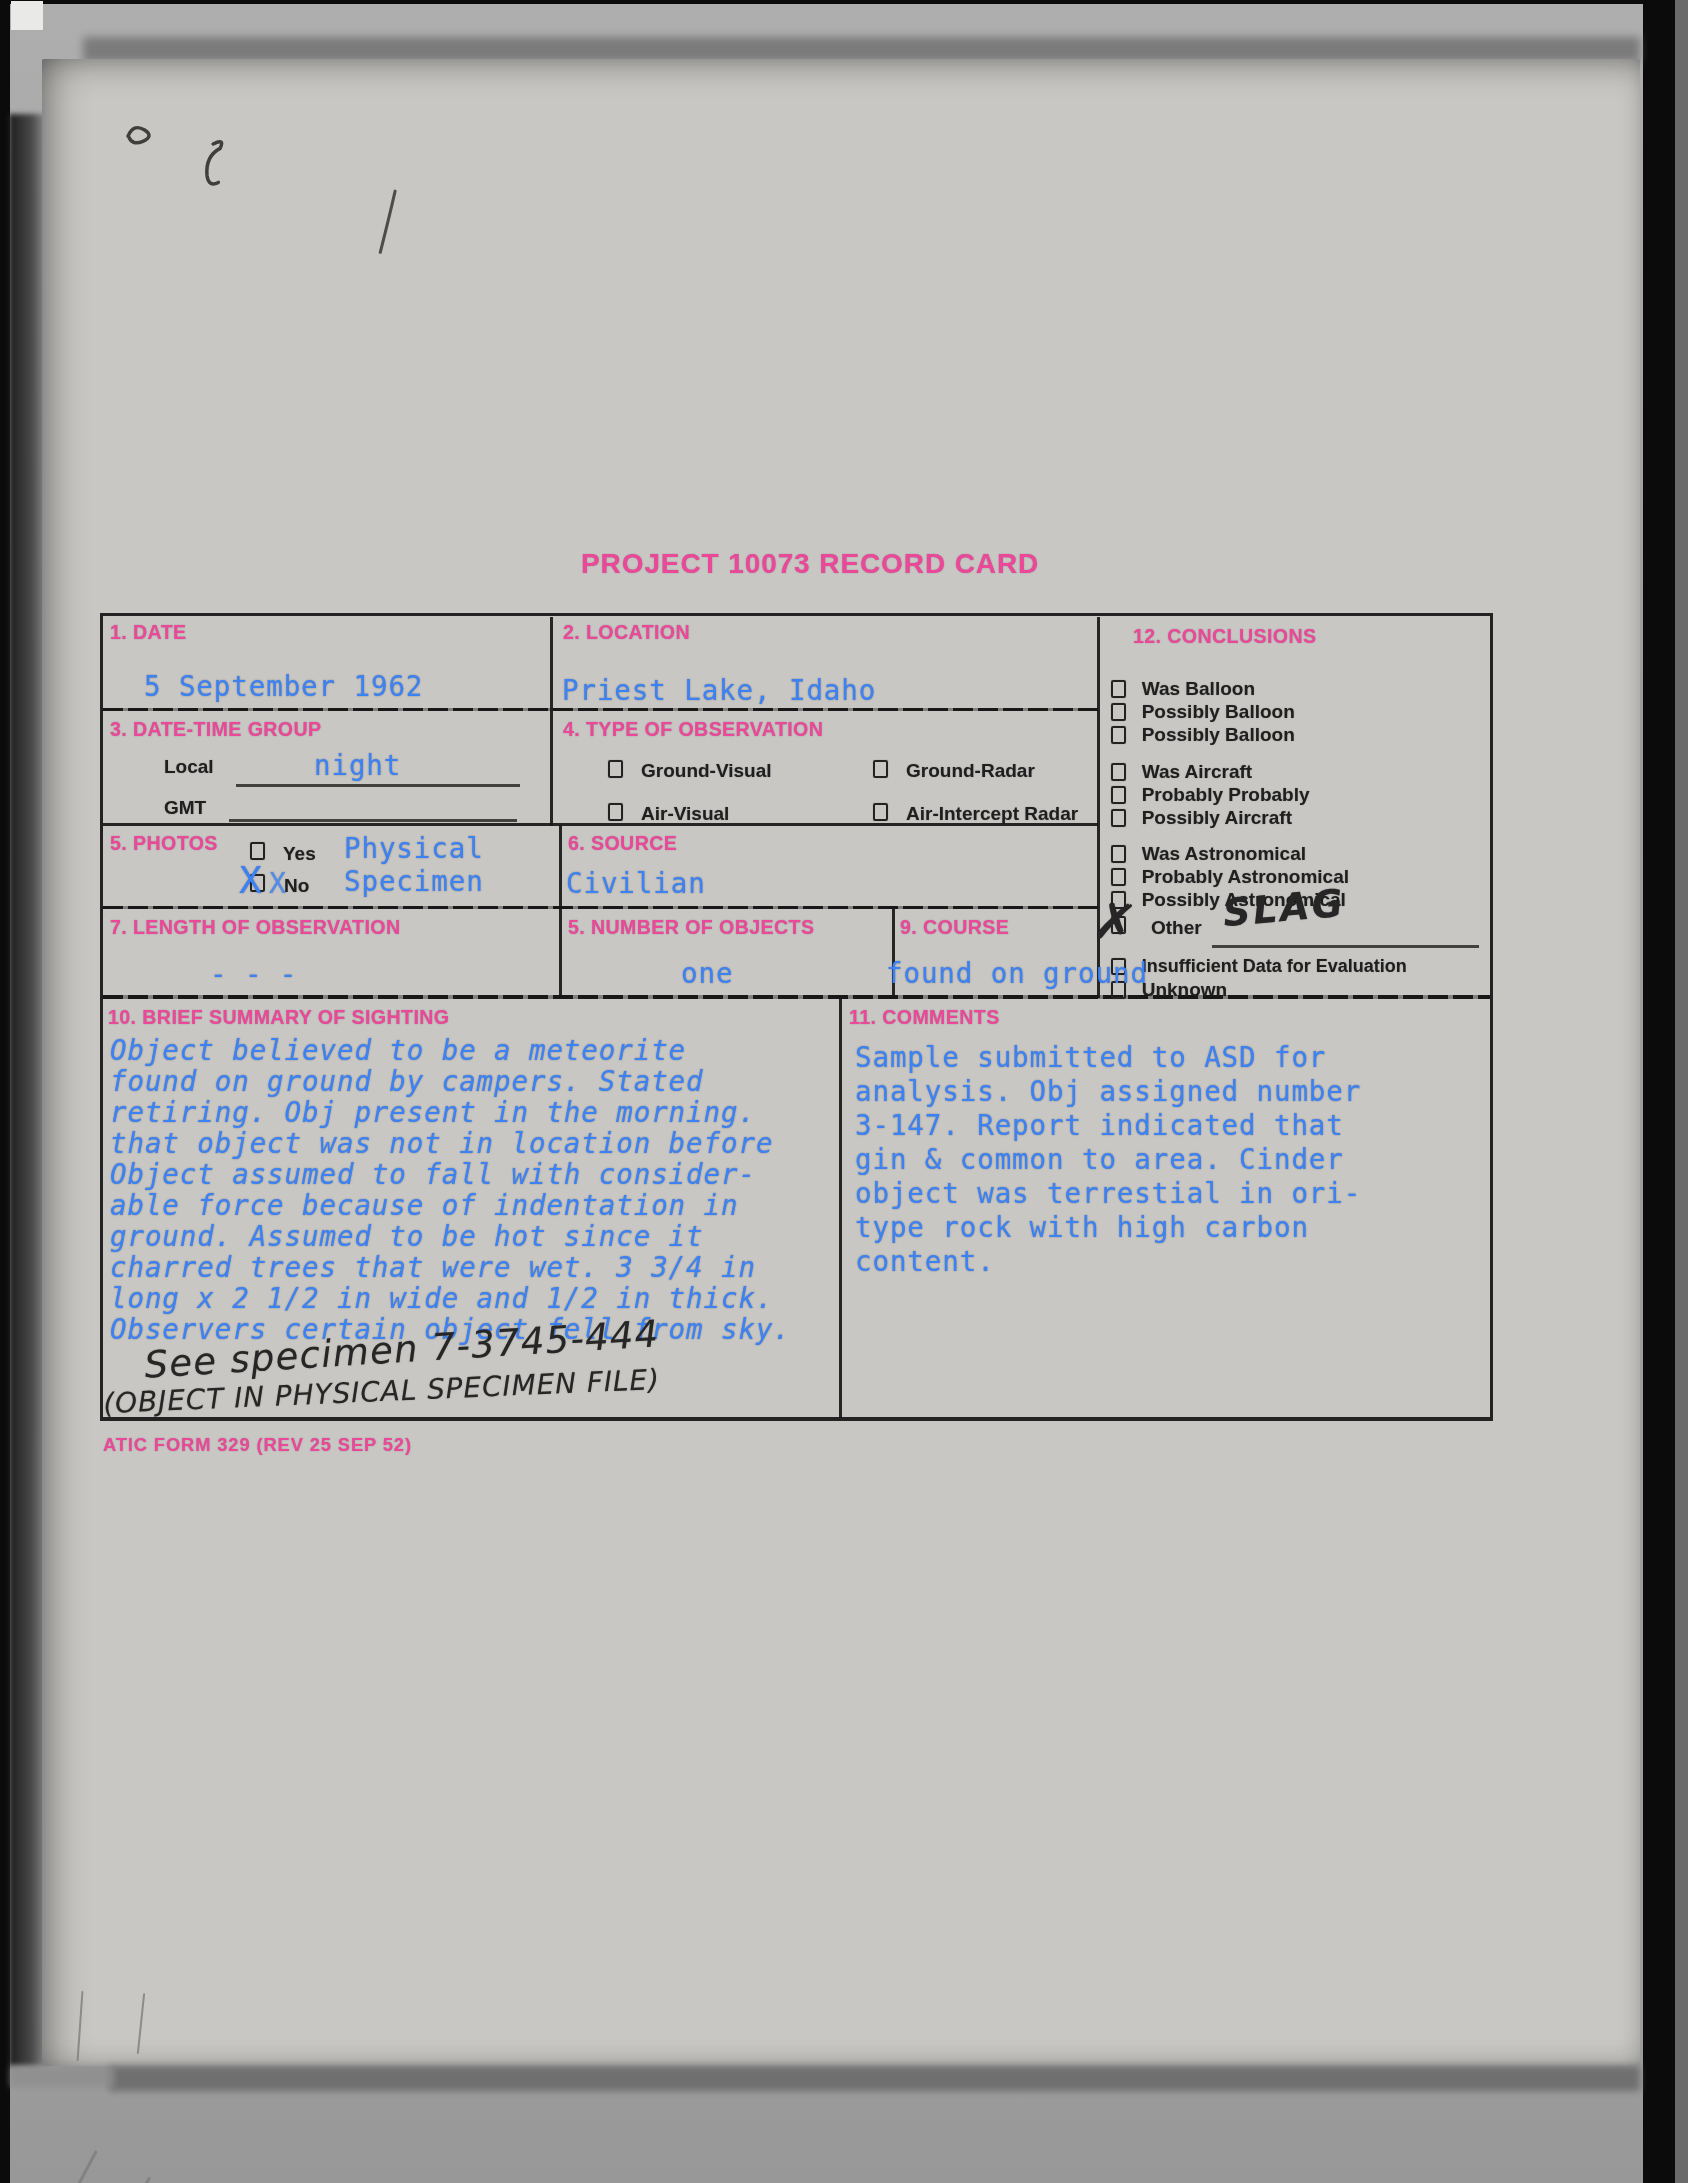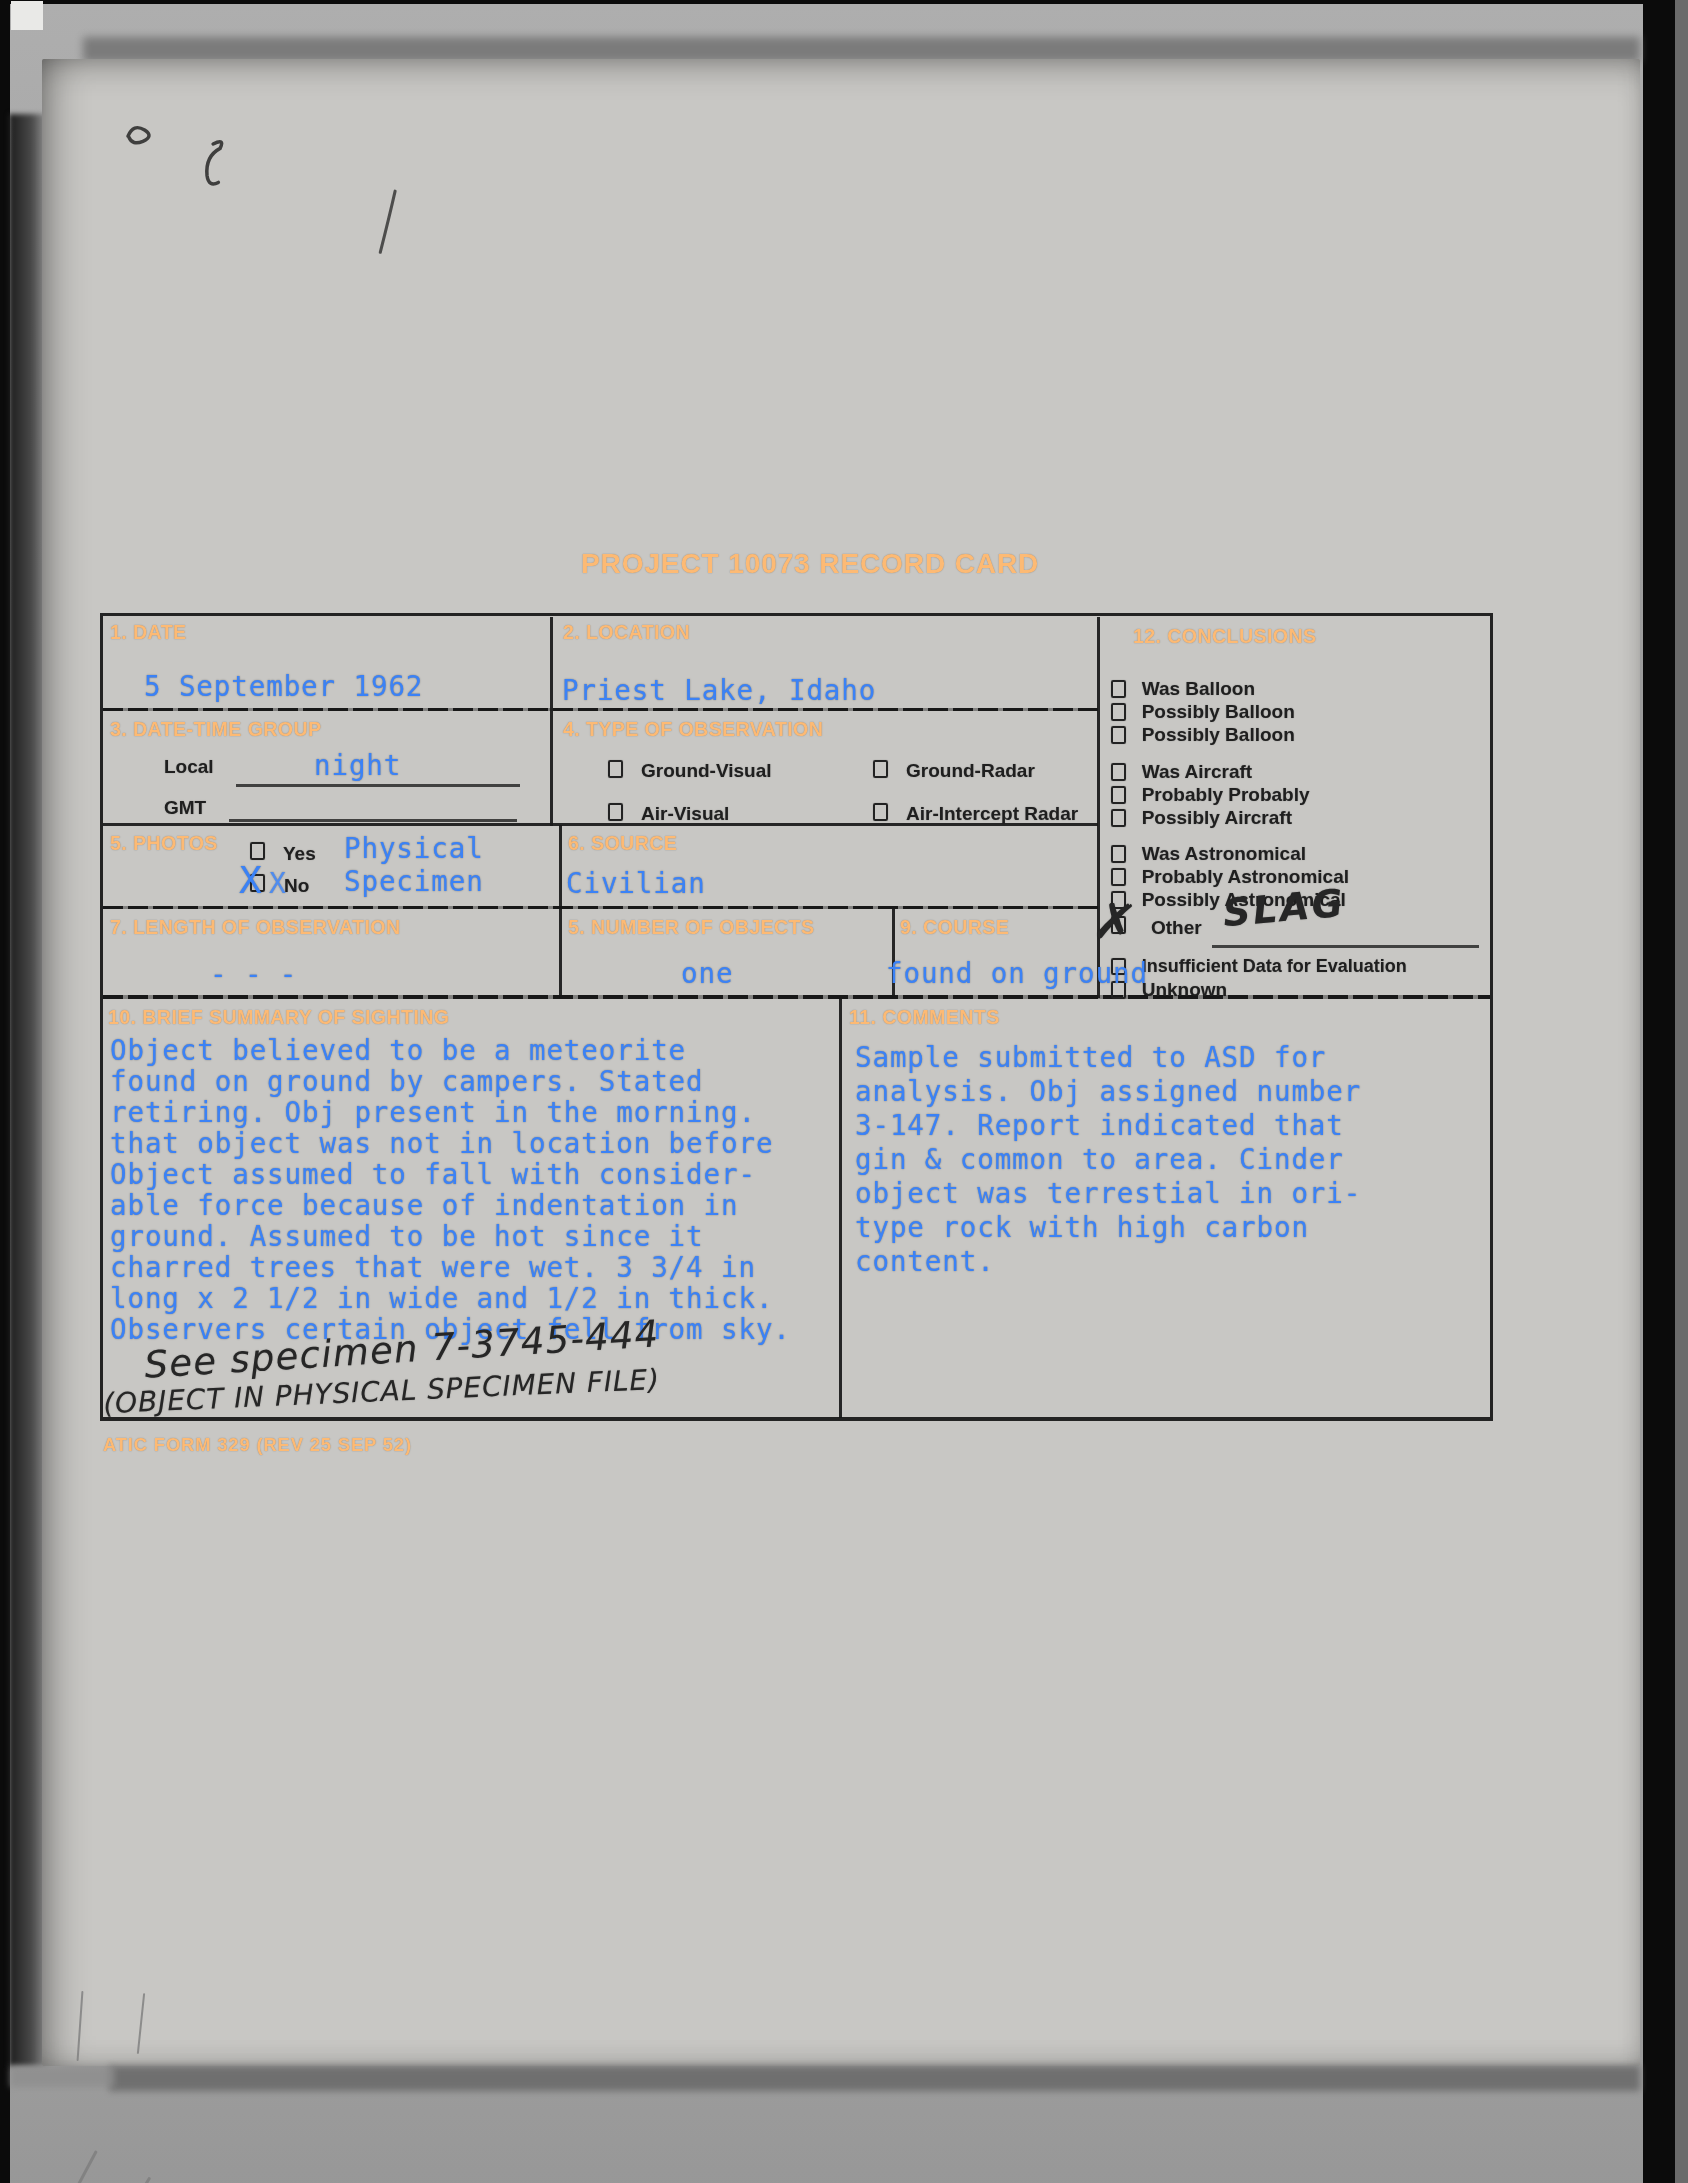--- a/index.html
+++ b/index.html
@@ -24,41 +24,41 @@
                        inset -9.6px 0 31px -19.6px rgba(0,0,0,.28),
                        inset 0 24px 39px -24px rgba(0,0,0,.33),
                        inset 0 -15.3px 35px -24px rgba(0,0,0,.22); }
   .under-shadow { left:109px; top:2066px; width:1531px; height:25px; background:#686868;
                   filter:blur(3.9px); opacity:.85; }
   .under-shadow2 { left:9.6px; top:2066px; width:105px; height:21px; background:#8c8c8c;
                    filter:blur(3.1px); opacity:.7; }
   .scratch { background:#7d7d7d; opacity:.8; border-radius:1.3px; }
 
   
-  .plabel { font-weight:700; font-size:19.6px; letter-spacing:0.4px; color:#fdba74;
+  .plabel { font-weight:700; font-size:19.6px; letter-spacing:0.4px; color:#ec4899;
             text-shadow:0 0 1.3px rgba(10,10,10,.35); white-space:nowrap; }
   .popt   { font-weight:600; font-size:19px; color:#1f1f1f;
             text-shadow:0 0 1.3px rgba(10,10,10,.3); white-space:nowrap; }
   .typed  { font-family:"DejaVu Sans Mono", monospace; font-size:27.5px; letter-spacing:0.9px;
             color:#3b82f6; text-shadow:0 0.4px 1.7px rgba(0,0,0,.4); white-space:nowrap; }
   .hand   { font-family:"DejaVu Sans", sans-serif; font-style:italic; color:#262626;
             text-shadow:0 0 1.3px rgba(20,20,20,.35); white-space:nowrap; }
 
   .line { background:#181818; opacity:.92; }
   .dash { background:repeating-linear-gradient(90deg,#181818 0 20px,rgba(24,24,24,.4) 20px 25px); }
   .uline { height:2.6px; background:#1f1f1f; opacity:.8; }
   .outer-border { left:100px; top:613px; width:1393px; height:808px;
                   border:3.1px solid #181818; border-bottom-width:4.8px; opacity:.94; }
 
   .cbx { display:inline-block; width:15.7px; height:18.3px; border:2.2px solid #222;
          border-radius:2.2px; box-shadow:0 0 0.9px rgba(0,0,0,.5); }
   .cbx-sm { width:15px; height:17.5px; }
   .crow { position:absolute; left:1111px; display:flex; align-items:center; gap:15.7px;margin-top:16px; }
 
-  .sumline { height:31px; }
+  .sumline { height:31px;font-style:italic; }
   .comline { height:34px; }
 </style>
 </head>
 <body>
 
 <div class="abs backing"></div>
 <div class="abs right-sliver"></div>
 <div class="abs white-notch"></div>
 <div class="abs top-shadow"></div>
 <div class="abs left-dark"></div>

